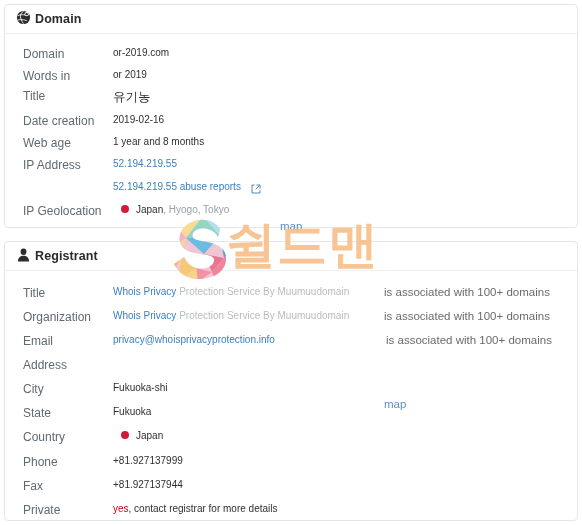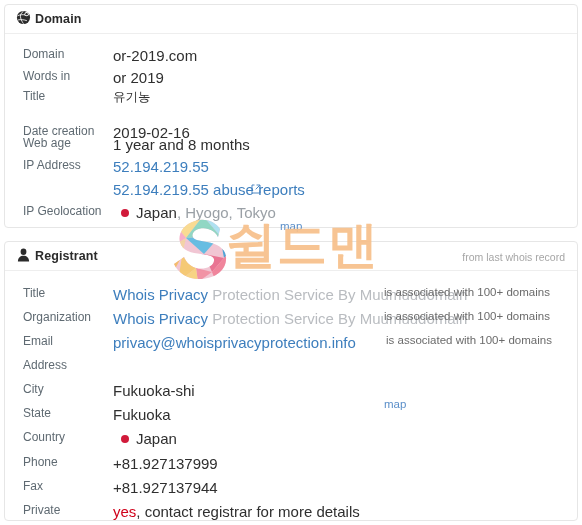--- a/index.html
+++ b/index.html
@@ -103,21 +103,21 @@
     left: 18px;
     top: 0;
     font-size: 12px;
     color: #5f6a72;
     white-space: nowrap;
   }
   .val {
     position: absolute;
     left: 108px;
     top: 0;
-    font-size: 15px;
+    font-size: 10px;
     color: #2f2f2f;
     white-space: nowrap;
   }
   .val.korean {
     font-family: "DejaVu Sans", sans-serif;
     font-size: 12.5px;
   }
   .link {
     color: #3d7ebd;
     text-decoration: none;
@@ -187,21 +187,21 @@
     <div class="row" style="top:64px;">
       <span class="lbl">Words in</span>
       <span class="val">or 2019</span>
     </div>
 
     <div class="row" style="top:77px;margin-top:7px;">
       <span class="lbl">Title</span>
       <span class="val korean">유기농</span>
     </div>
 
-    <div class="row" style="top:119px;">
+    <div class="row" style="top:109px;">
       <span class="lbl">Date creation</span>
       <span class="val">2019-02-16</span>
     </div>
 
     <div class="row" style="top:131px;">
       <span class="lbl">Web age</span>
       <span class="val">1 year and 8 months</span>
     </div>
 
     <div class="row" style="top:153px;">
@@ -233,21 +233,20 @@
   <div class="card" id="card-registrant">
 
     <div class="card-header">
       <span class="card-icon" style="top:6px;">
         <svg width="15" height="14" viewBox="0 0 16 15">
           <ellipse cx="8" cy="4" rx="3.1" ry="3.4" fill="#2b2b2b"></ellipse>
           <path d="M2 14.5 C2 10.3 4.7 8.2 8 8.2 C11.3 8.2 14 10.3 14 14.5 Z" fill="#2b2b2b"></path>
         </svg>
       </span>
       <span class="card-title">Registrant</span>
-      <span class="header-note">from last whois record</span>
     </div>
 
     <div class="row" style="top:44px;">
       <span class="lbl">Title</span>
       <span class="val"><span class="link">Whois Privacy</span><span class="muted"> Protection Service By Muumuudomain</span></span>
       <span class="assoc" style="left:379px;">is associated with 100+ domains</span>
     </div>
 
     <div class="row" style="top:68px;">
       <span class="lbl">Organization</span>

